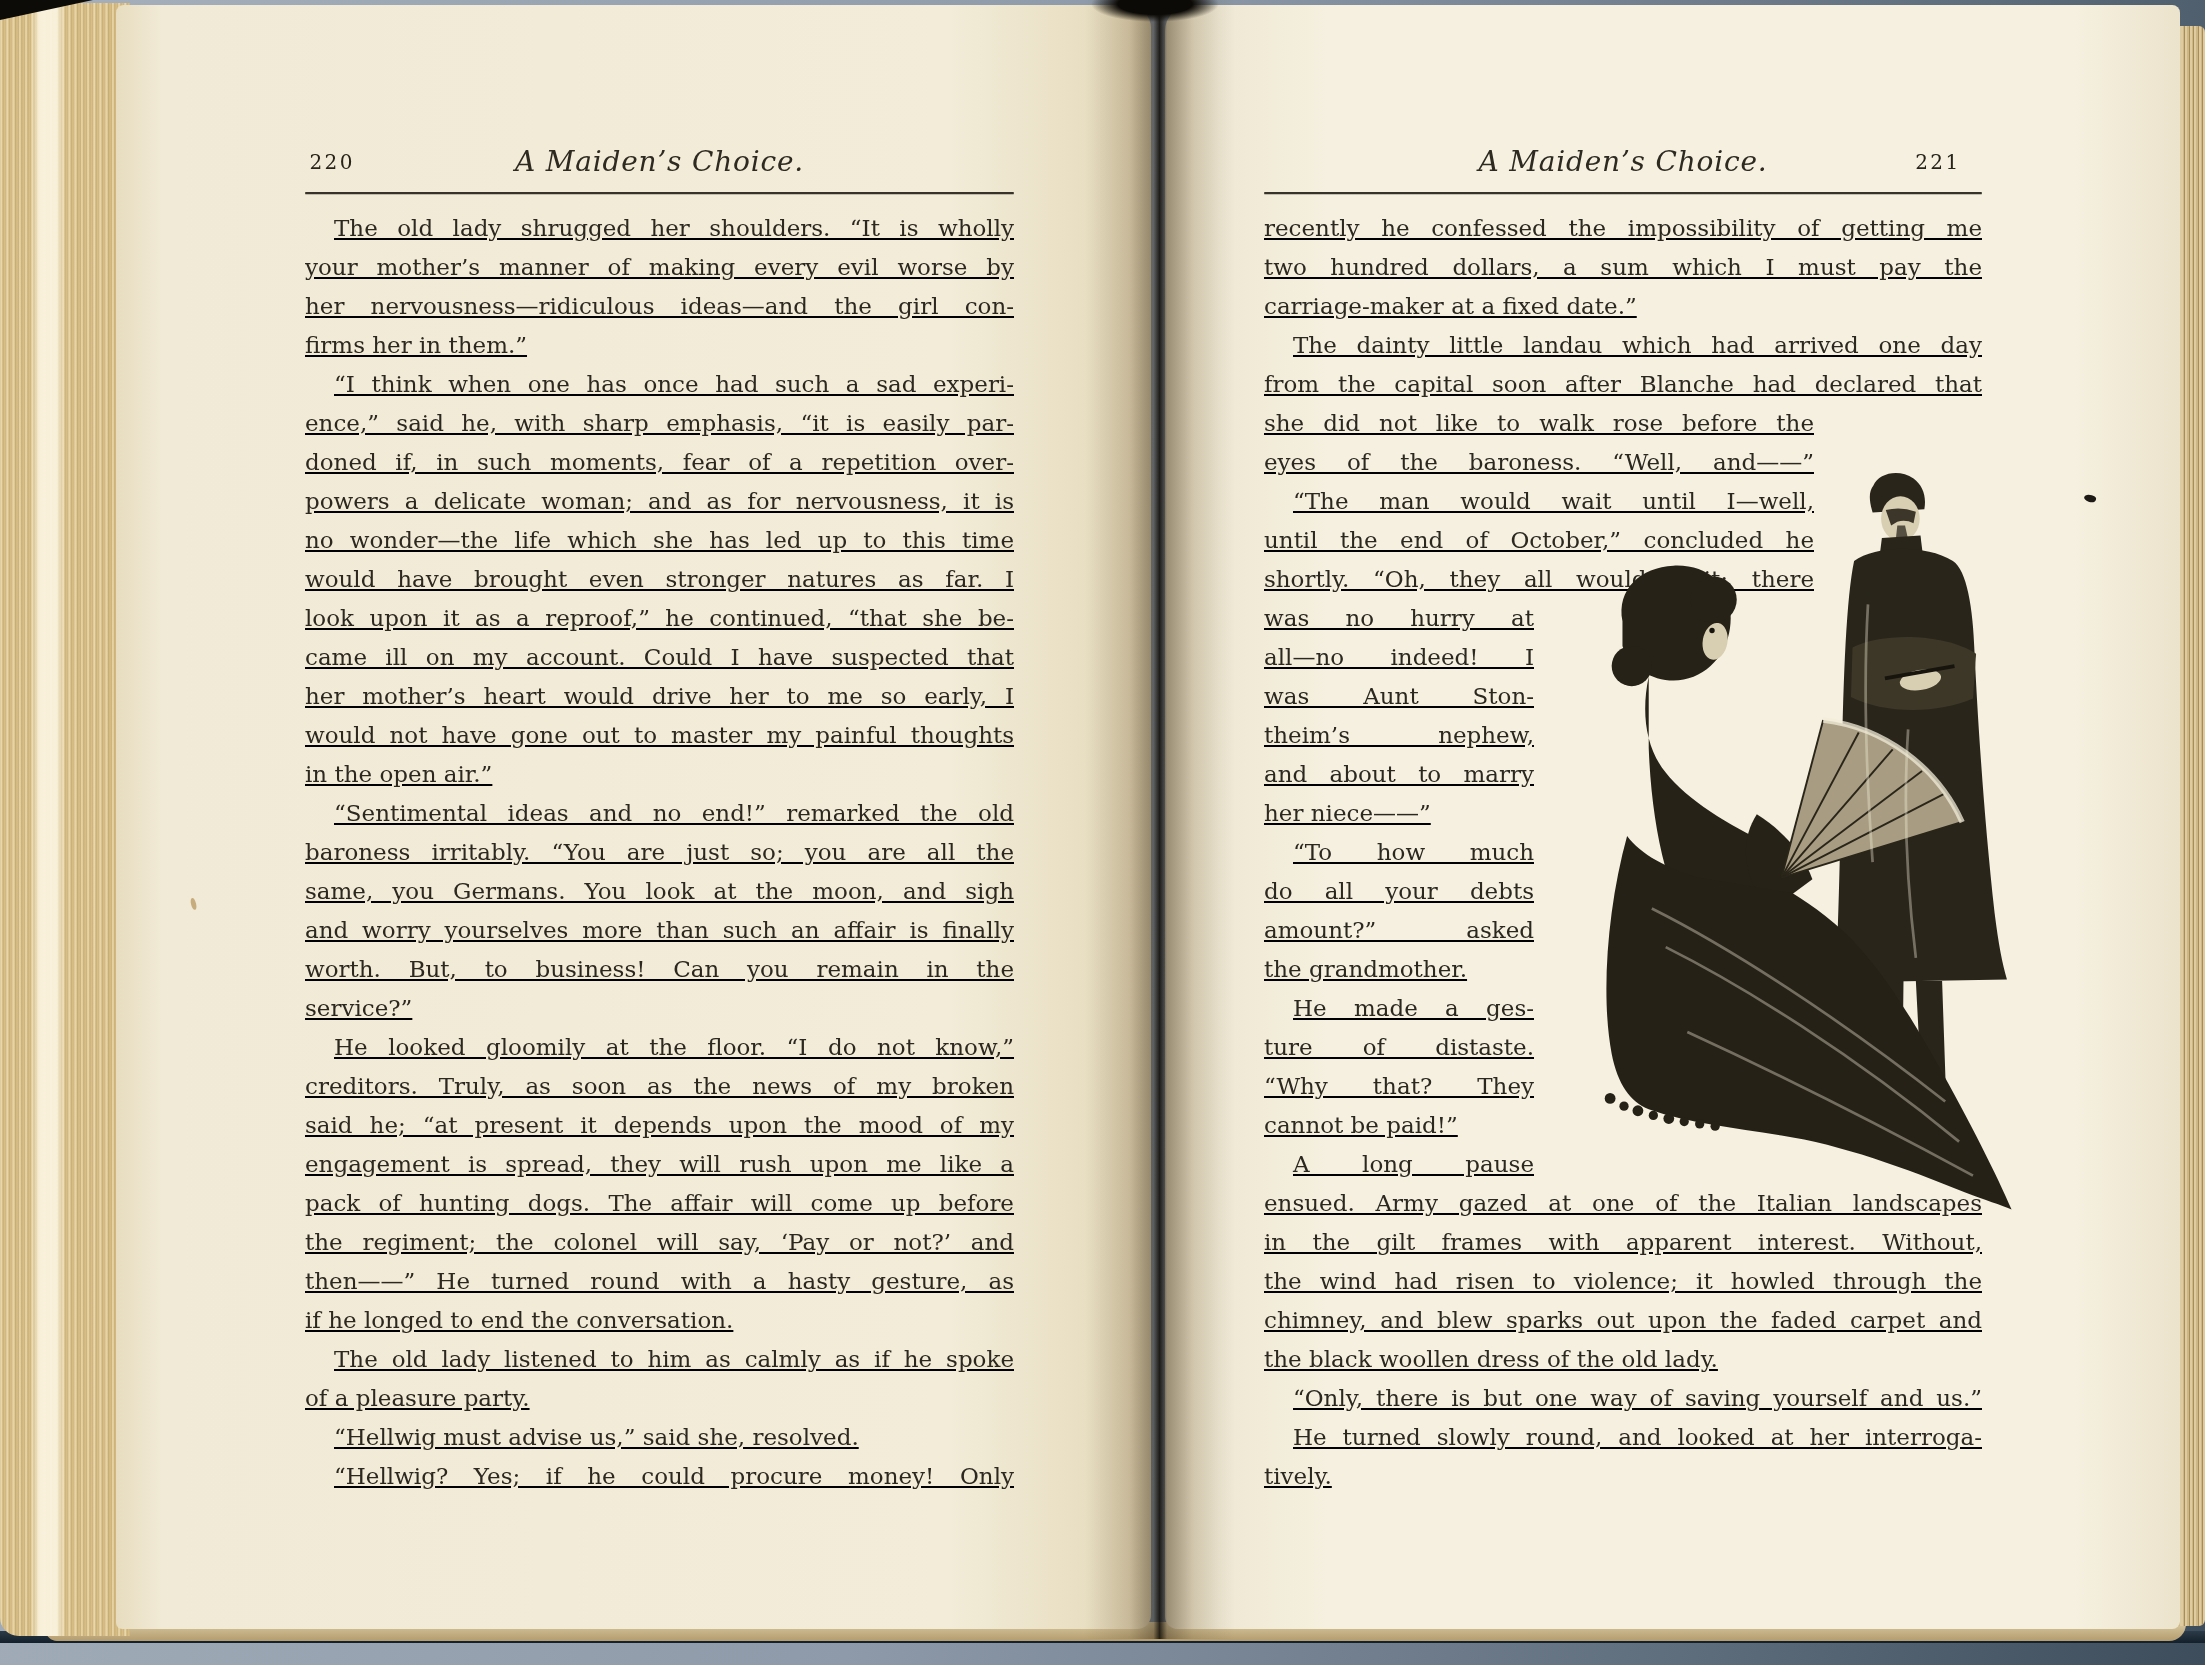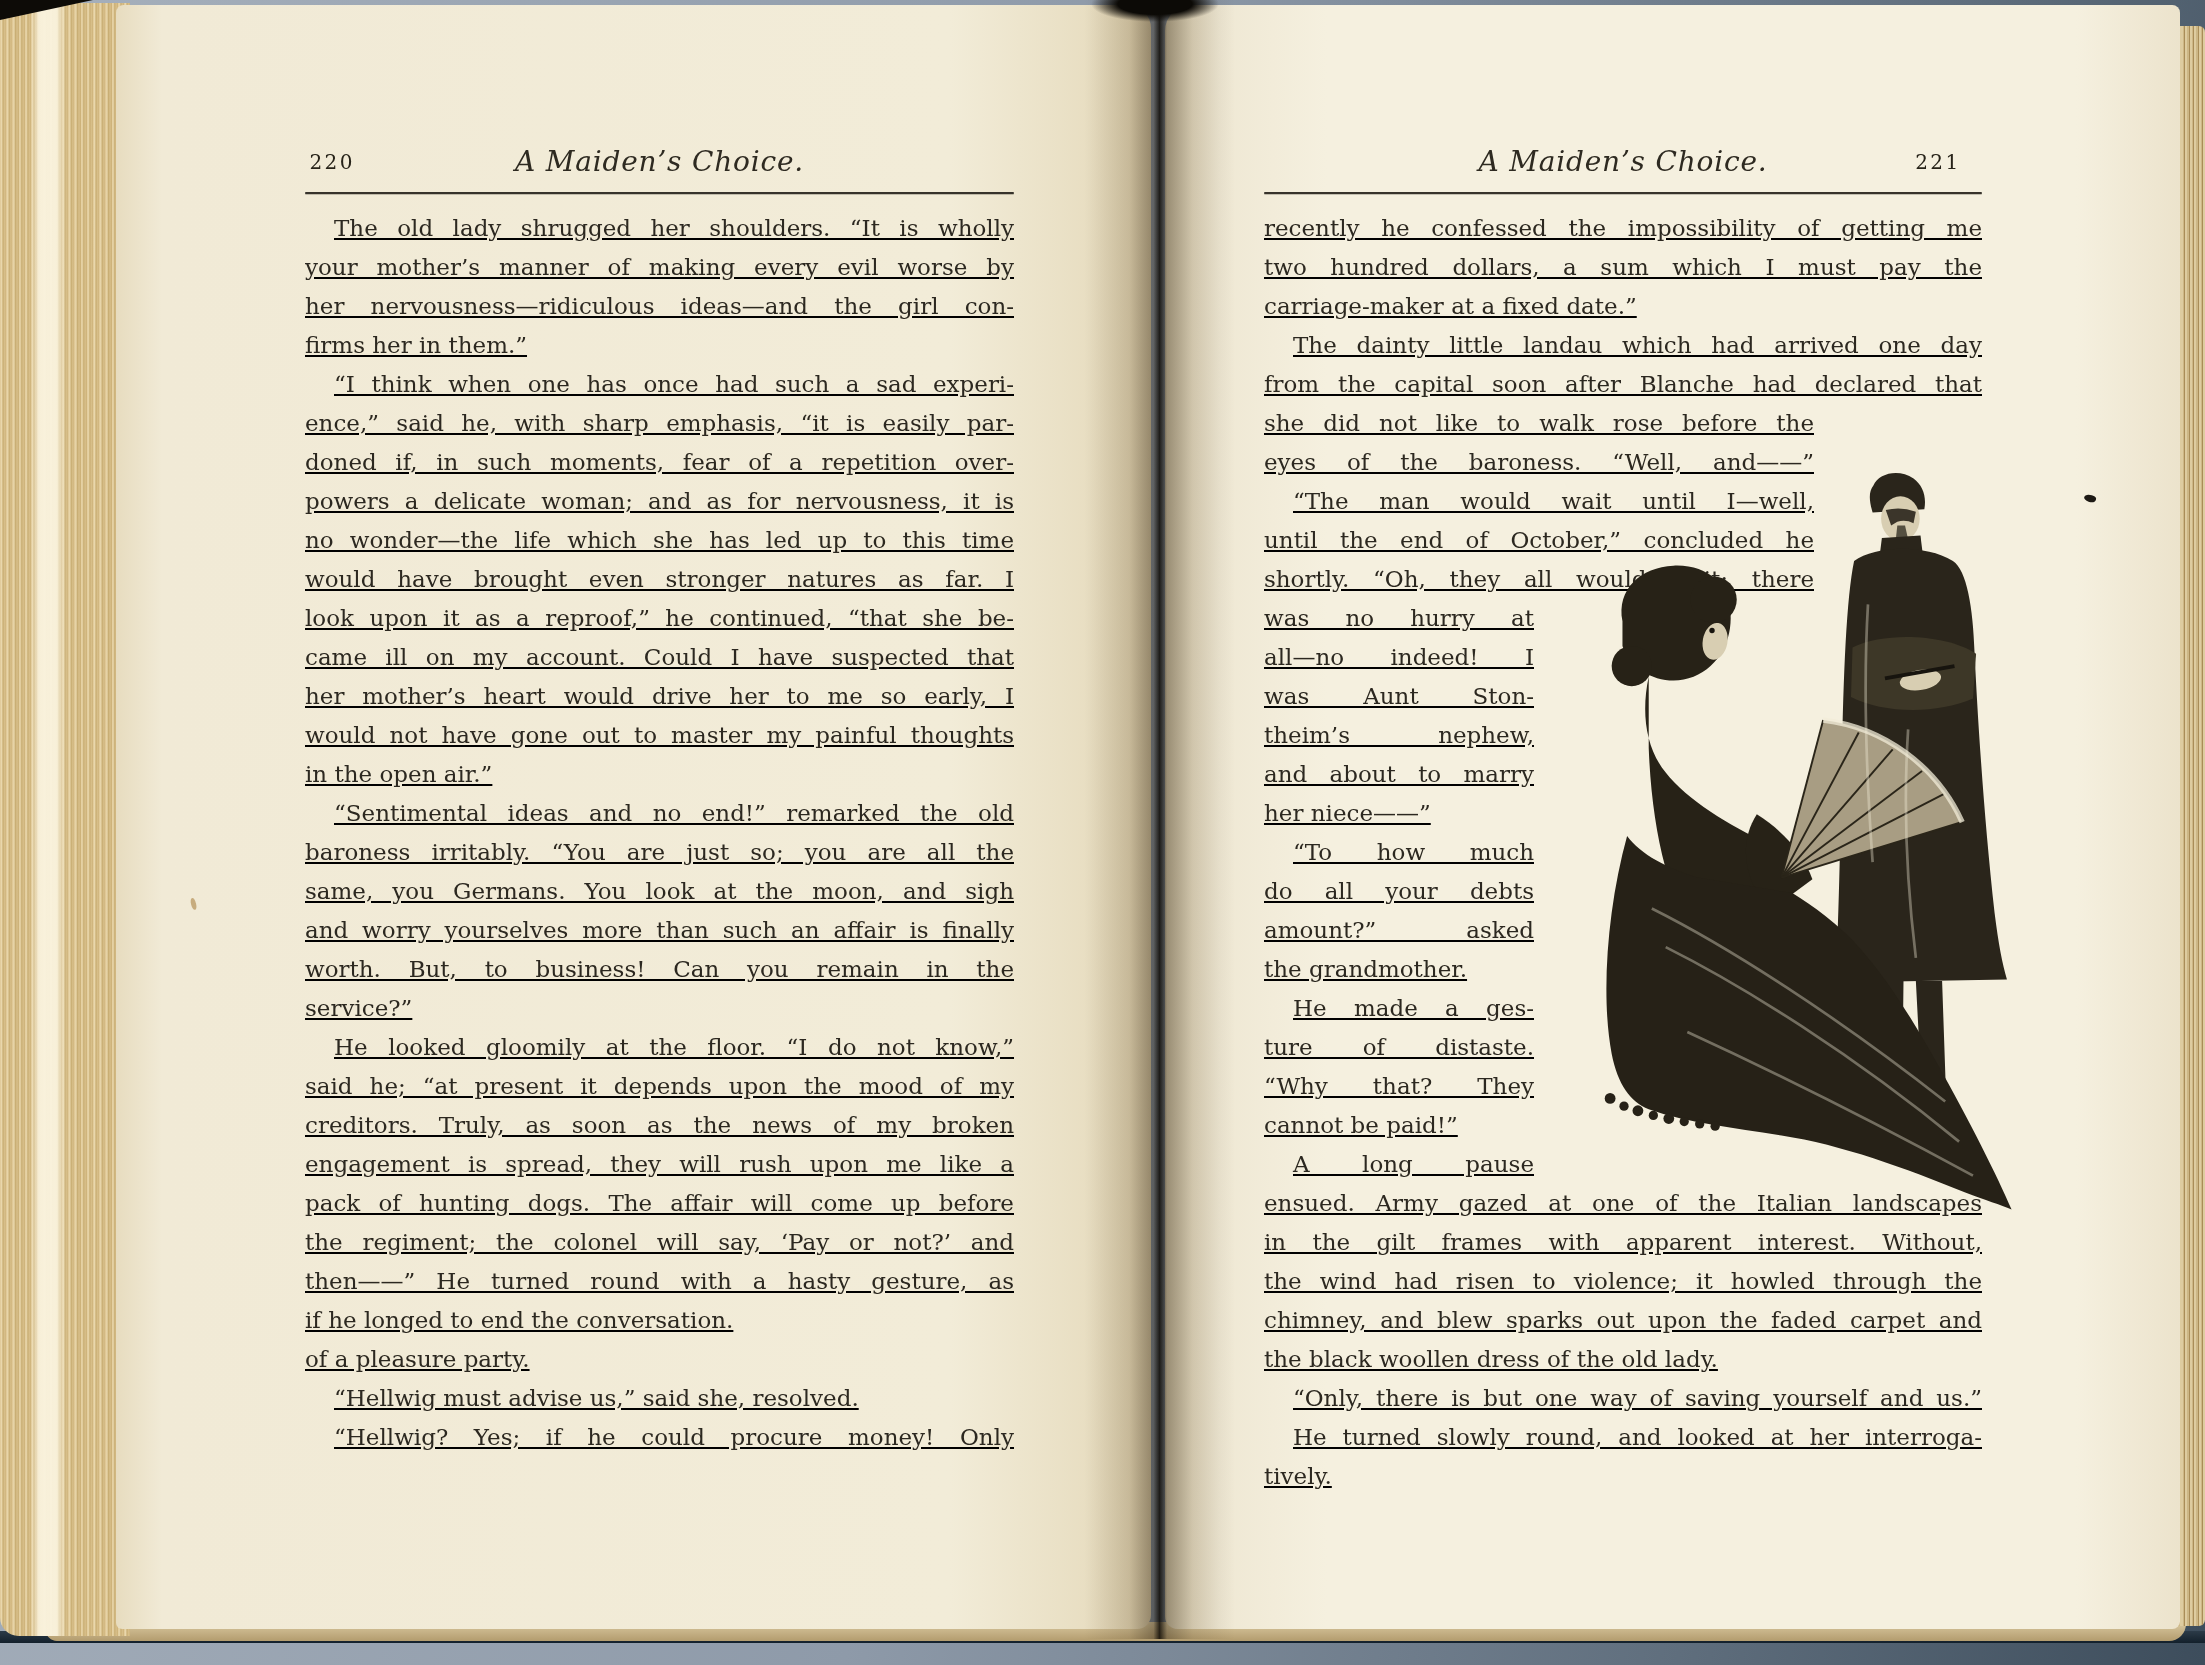--- a/index.html
+++ b/index.html
@@ -87,27 +87,28 @@
           <div class="line">her mother’s heart would drive her to me so early, I</div>
           <div class="line">would not have gone out to master my painful thoughts</div>
           <div class="line end">in the open air.”</div>
           <div class="line indent">“Sentimental ideas and no end!” remarked the old</div>
           <div class="line">baroness irritably.  “You are just so; you are all the</div>
           <div class="line">same, you Germans.  You look at the moon, and sigh</div>
           <div class="line">and worry yourselves more than such an affair is finally</div>
           <div class="line">worth.  But, to business!  Can you remain in the</div>
           <div class="line end">service?”</div>
           <div class="line indent">He looked gloomily at the floor.  “I do not know,”</div>
+          <div class="line">creditors.  Truly, as soon as the news of my broken</div>
           <div class="line">said he; “at present it depends upon the mood of my</div>
-          <div class="line">creditors.  Truly, as soon as the news of my broken</div>
           <div class="line">engagement is spread, they will rush upon me like a</div>
           <div class="line">pack of hunting dogs.  The affair will come up before</div>
           <div class="line">the regiment; the colonel will say, ‘Pay or not?’ and</div>
           <div class="line">then——”  He turned round with a hasty gesture, as</div>
           <div class="line end">if he longed to end the conversation.</div>
+          <div class="line indent">The old lady listened to him as calmly as if he spoke</div>
           <div class="line end">of a pleasure party.</div>
           <div class="line indent end">“Hellwig must advise us,” said she, resolved.</div>
           <div class="line indent">“Hellwig?  Yes; if he could procure money!  Only</div>
         </div>
     </div>
   </div>
 
   <div class="page page-right">
     <div class="content content-right">
       <div class="header">

